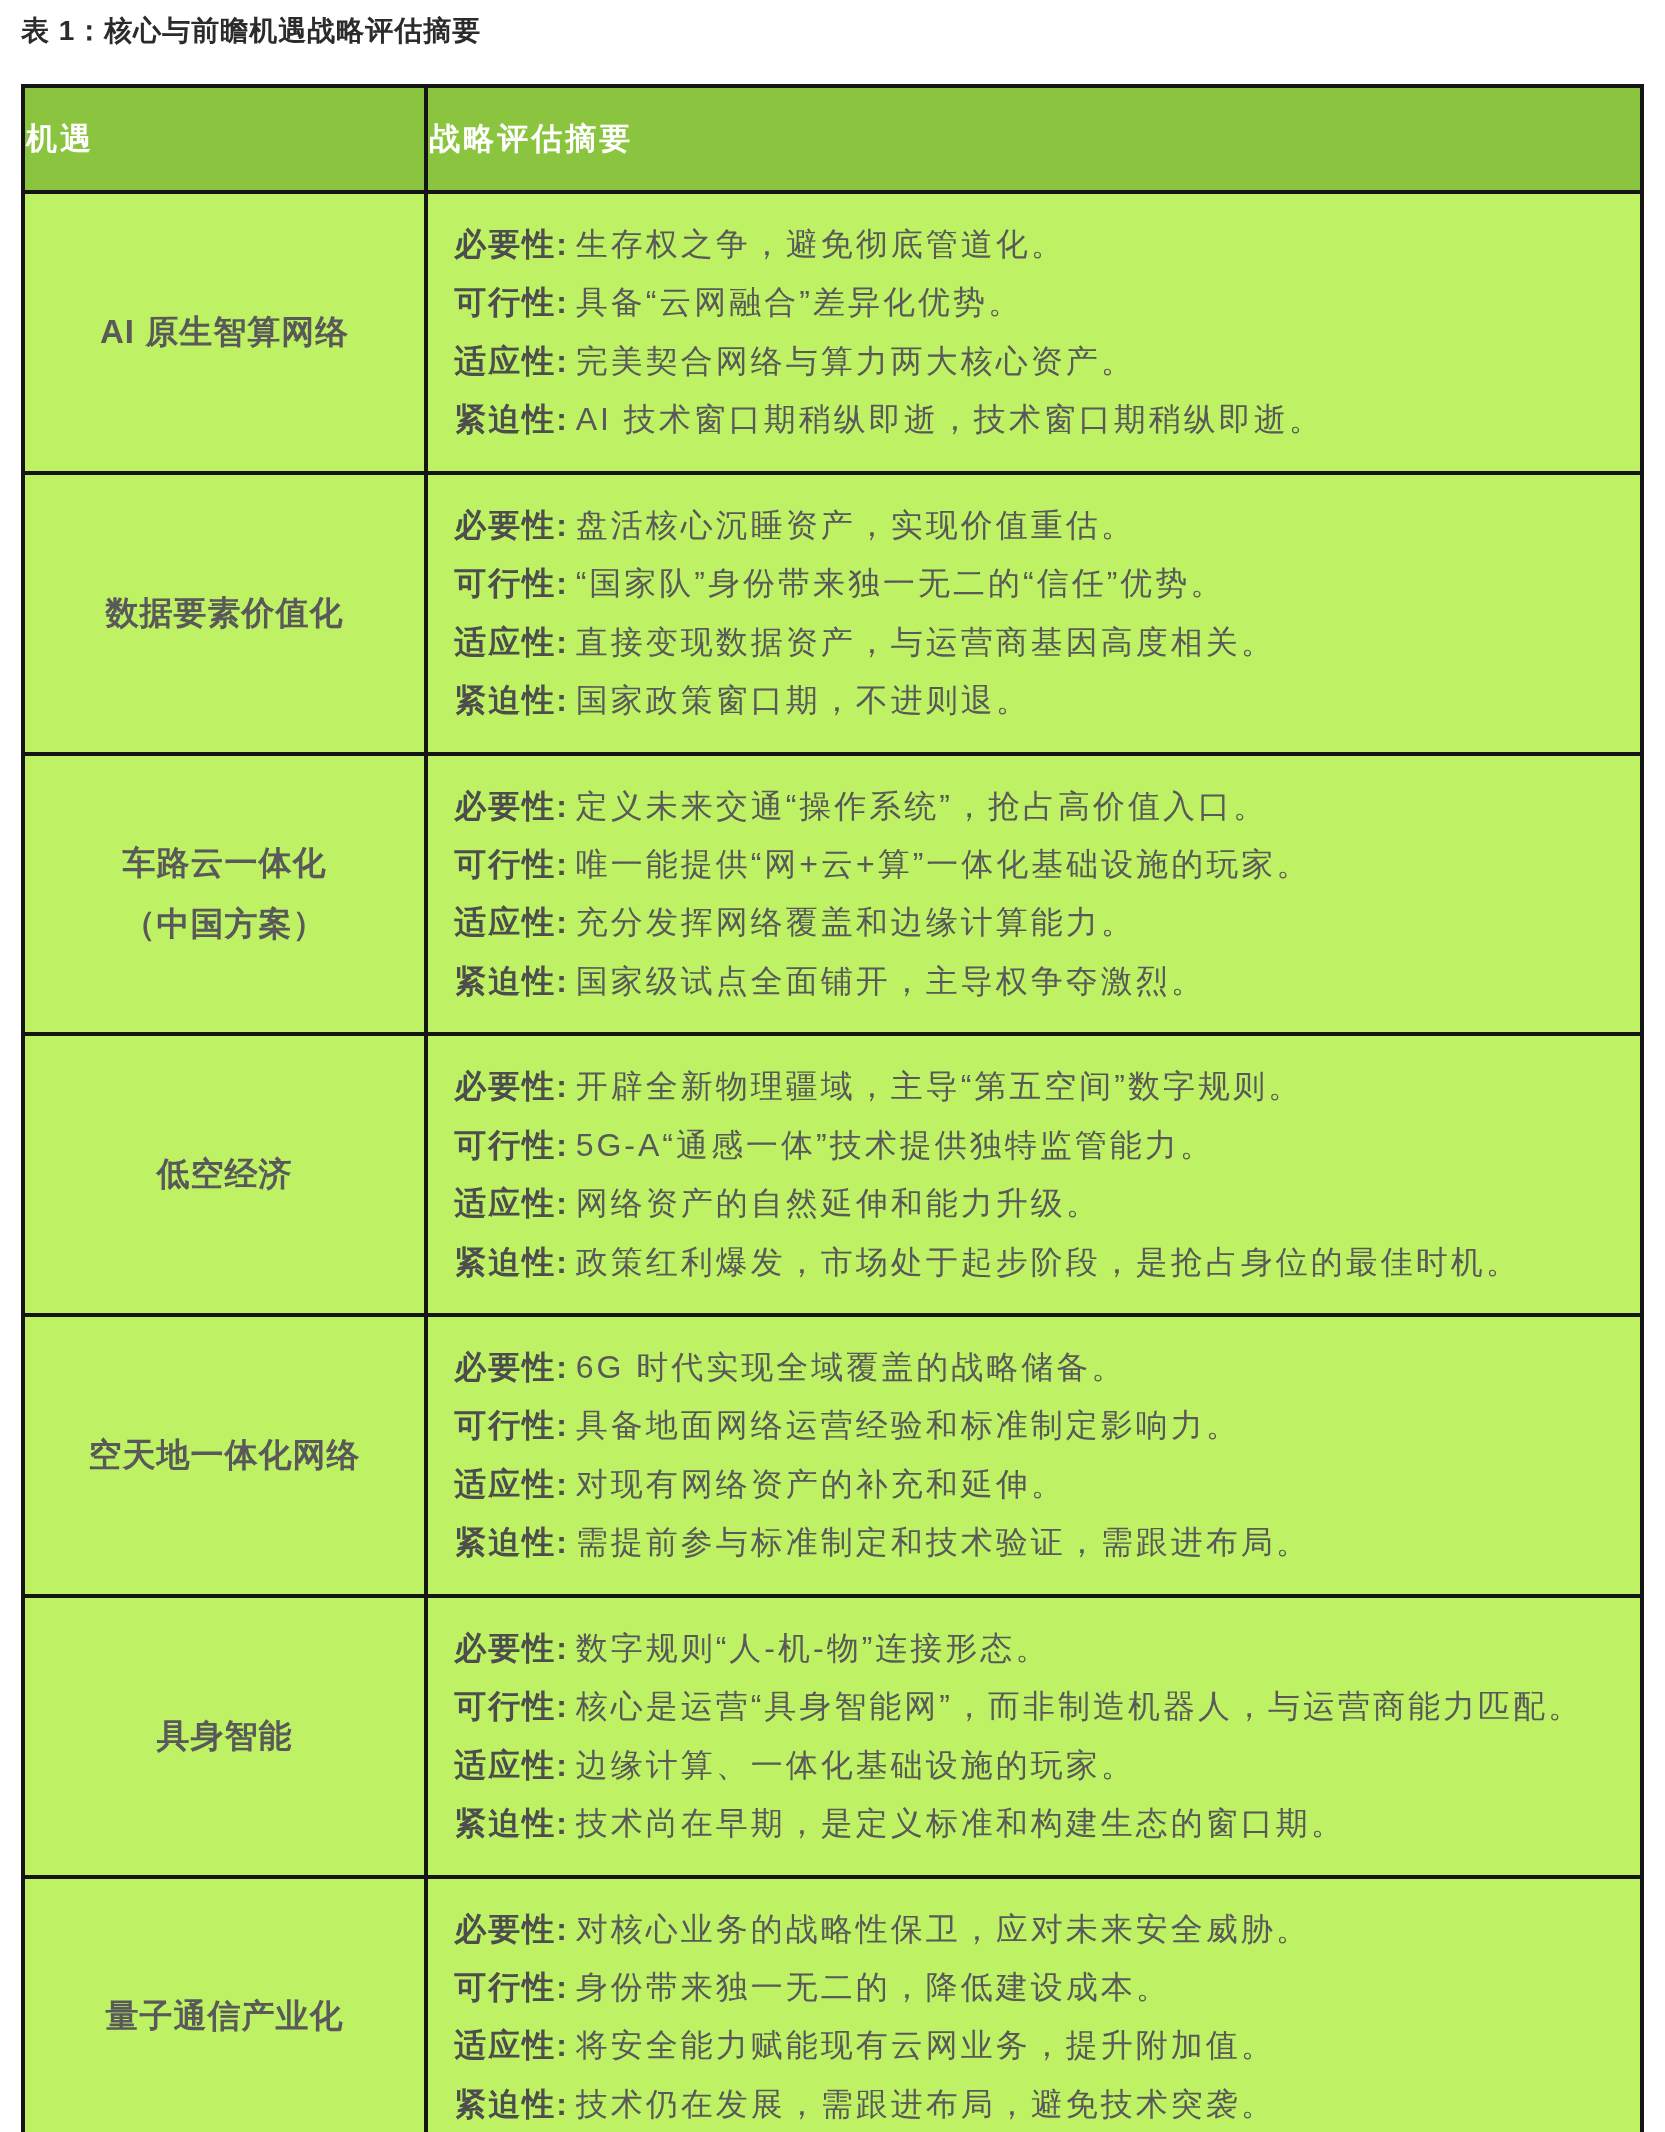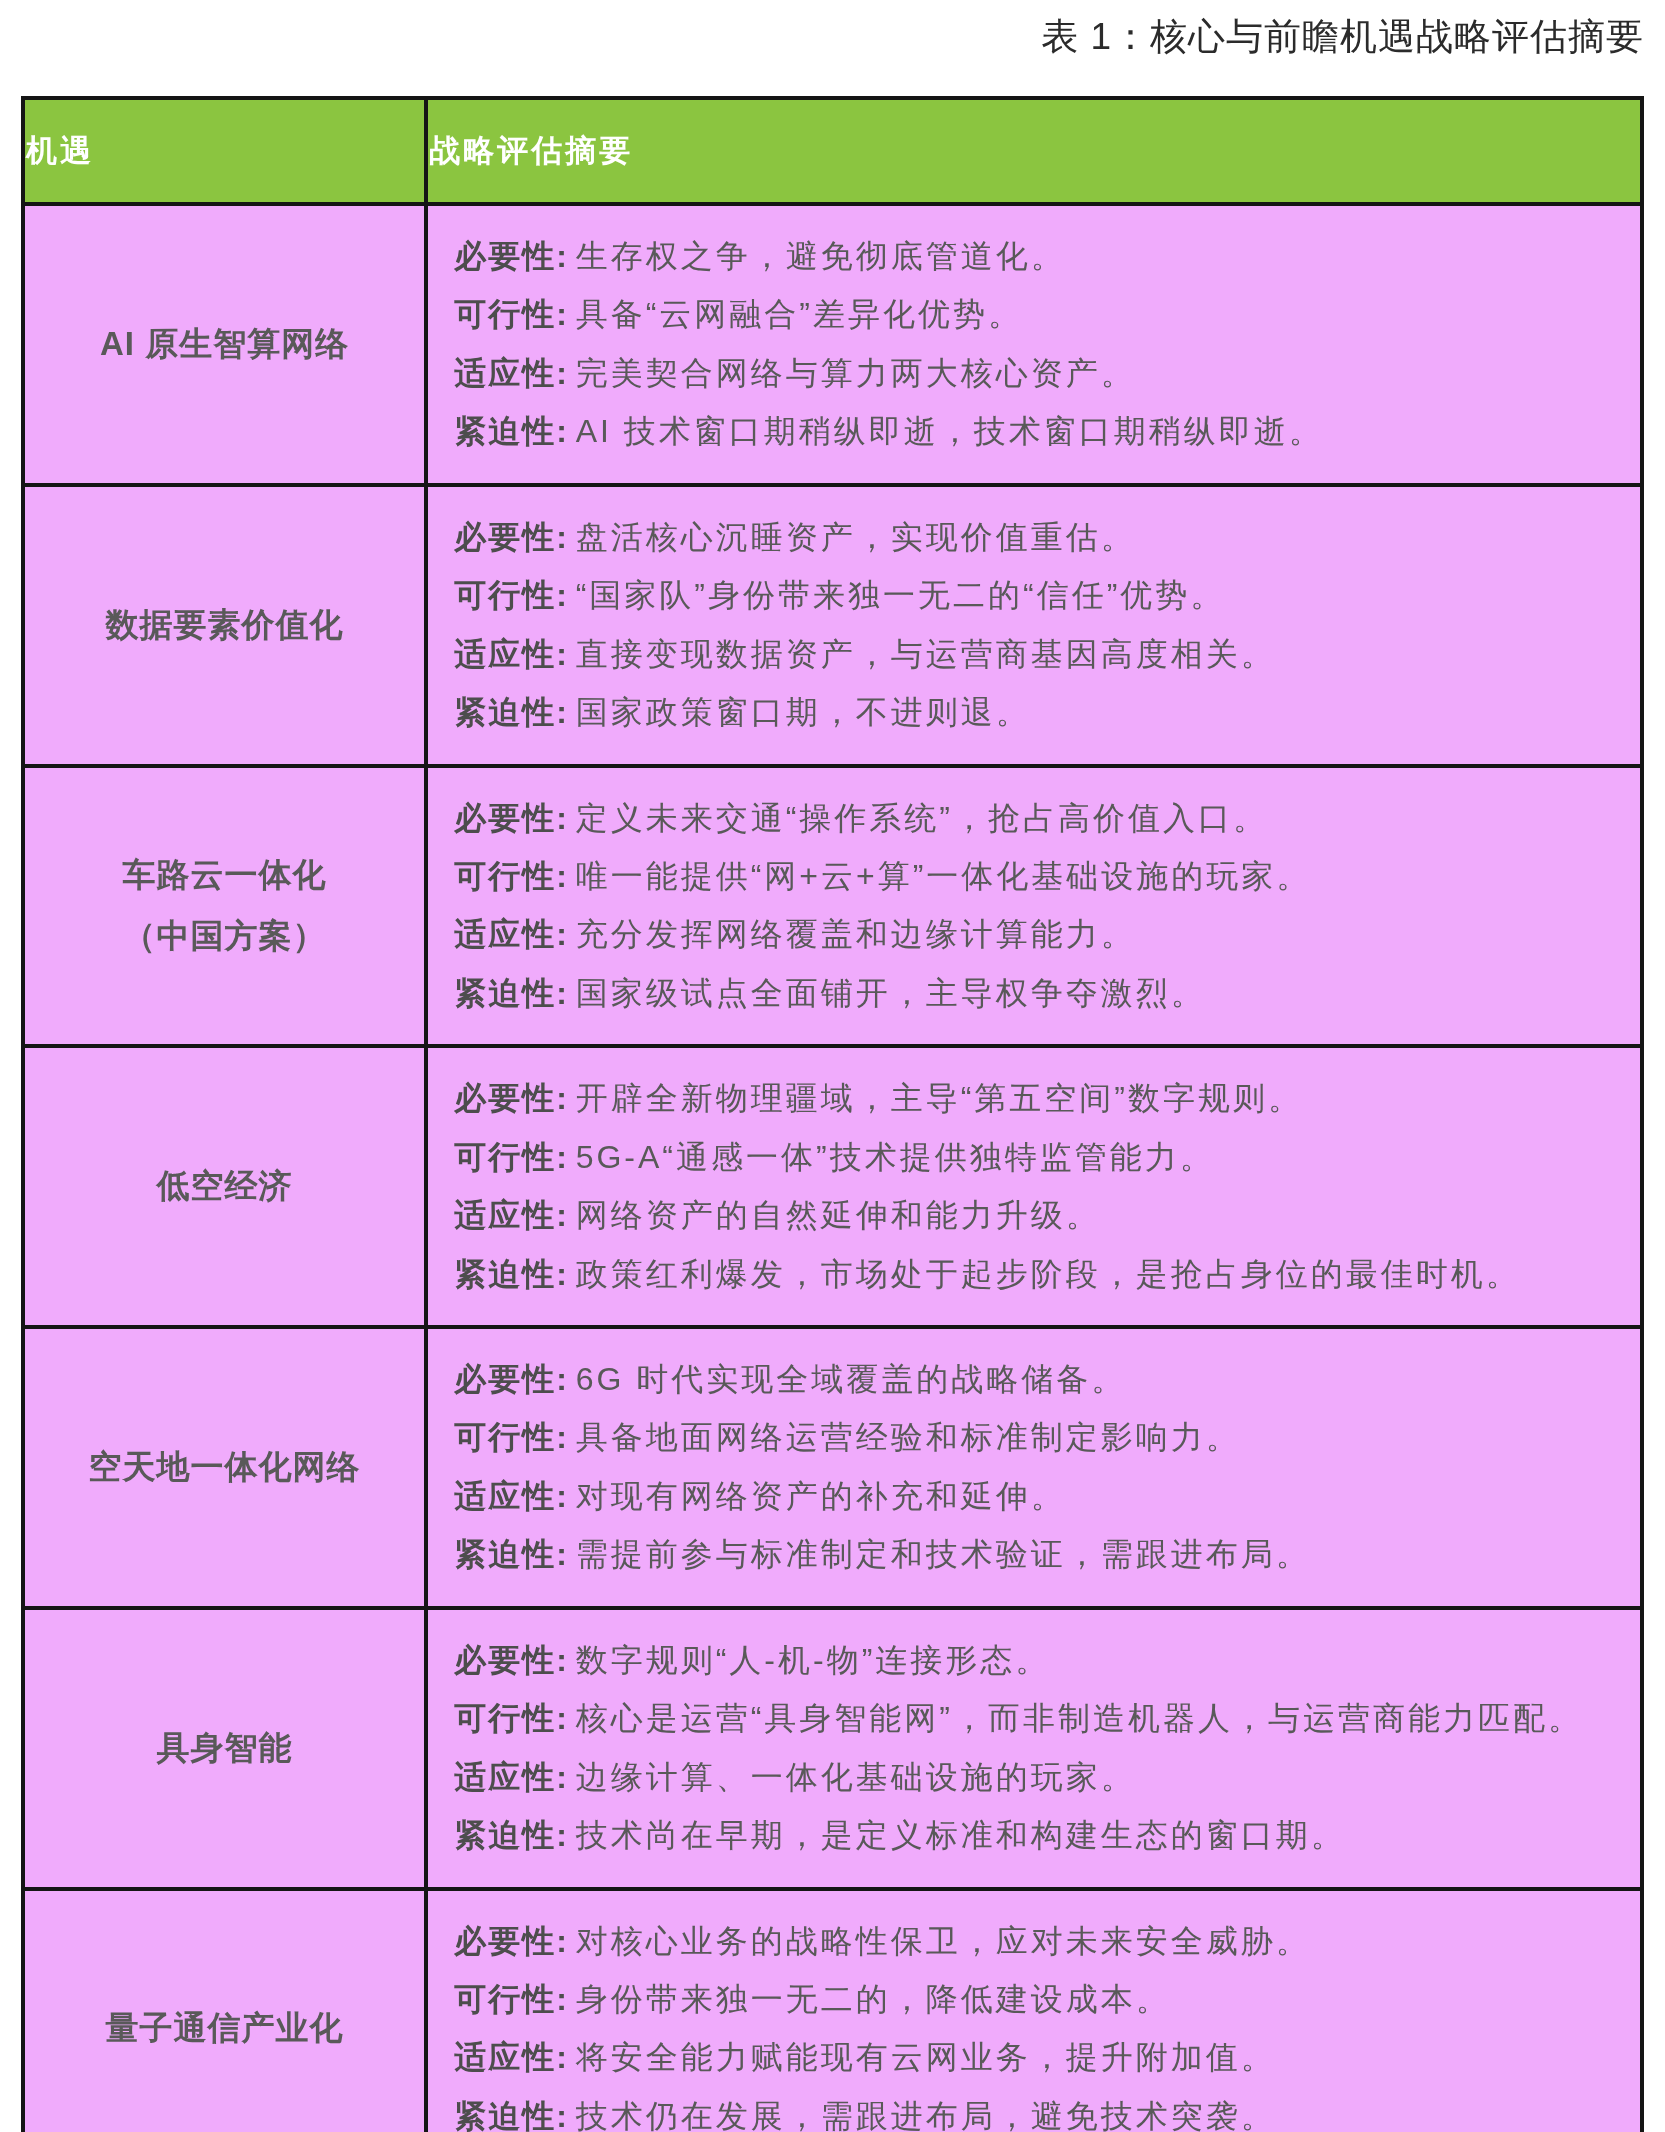--- a/index.html
+++ b/index.html
@@ -12,23 +12,23 @@
   }
   * { box-sizing: border-box; }
   html, body { margin: 0; padding: 0; background: #FFFFFF; }
   body {
     width: 1665px;
     font-family: "Liberation Sans", "DejaVu Sans", sans-serif;
     -webkit-font-smoothing: antialiased;
   }
   .page { padding: 8px 21px 7px 21px; }
   .title {
-    text-align: right;
-    font-size: 37px;
-    font-weight: normal;
+    text-align: left;
+    font-size: 28px;
+    font-weight: bold;
     color: var(--title-text);
     margin: 4px 0 34px 0;
     letter-spacing: 1px;
   }
   table.eval-table {
     width: 100%;
     border-collapse: collapse;
     table-layout: fixed;
   }
   .col-opp { width: 24.9%; }
@@ -39,21 +39,21 @@
     font-weight: bold;
     height: 106px;
     text-align: left;
     vertical-align: middle;
     letter-spacing: 3px;
     border: 4px solid var(--border);
   }
   td {
     border: 4px solid var(--border);
     vertical-align: middle;
-    background: #f0abfc;
+    background: #bef264;
   }
   .opp-cell {
     text-align: center;
     font-weight: bold;
     font-size: 33px;
     color: var(--body-text);
     letter-spacing: 1px;
     padding: 10px;
   }
   .opp-sub { margin-top: 16px; }

